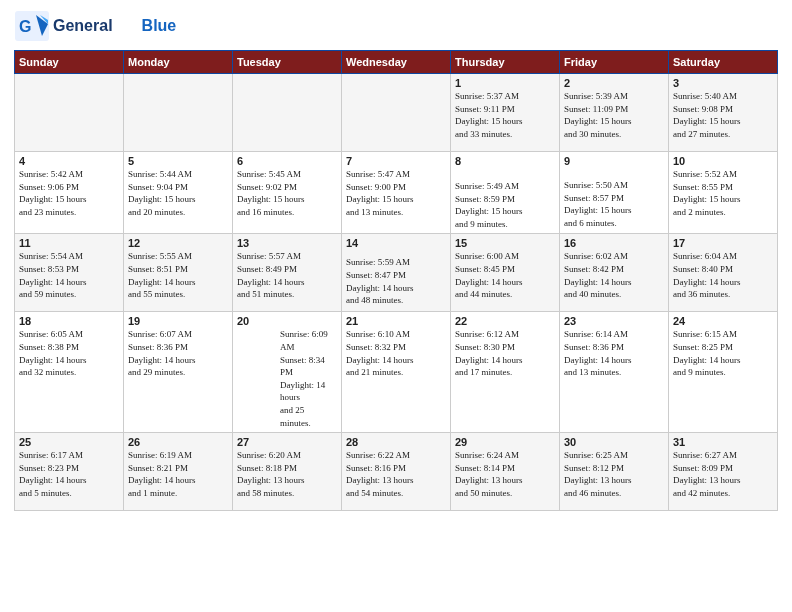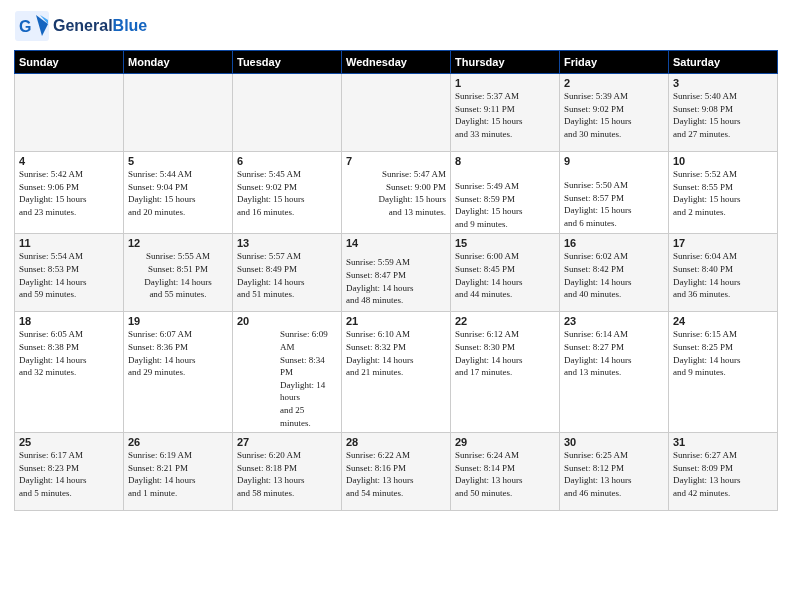--- a/index.html
+++ b/index.html
@@ -35,21 +35,21 @@
     .title-block .location {
       font-size: 13px;
       color: #444;
     }
     table {
       width: 100%;
       border-collapse: collapse;
       table-layout: fixed;
     }
     thead tr th {
-      background-color: #000000;
+      background-color: #7f1d1d;
       color: #fff;
       font-size: 11px;
       font-weight: bold;
       padding: 5px 4px;
       text-align: left;
       border: 1px solid #0d47a1;
     }
     tbody tr td {
       border: 1px solid #ccc;
       vertical-align: top;
@@ -83,21 +83,21 @@
 <div class="container">
   <div class="header">
     <div class="logo">
     <svg width="36" height="32" viewBox="0 0 36 32">
       <rect x="1" y="1" width="34" height="30" rx="3" fill="#e8f0fe"></rect>
       <text x="5" y="22" font-size="16" font-weight="bold" fill="#1565C0">G</text>
       <polygon points="22,5 34,14 28,26" fill="#1565C0"></polygon>
       <polygon points="26,5 34,10 34,14" fill="#42A5F5"></polygon>
     </svg>
     <div style="margin-left:3px;line-height:1.15">
-      <div style="color:#1a3a6c;font-size:16px;font-weight:bold;">General<span style="color:#1565C0;">Blue</span></div>
+      <div style="color:#1a3a6c;font-size:16px;font-weight:bold;">General<span style="color:#1565C0;padding-left:29px;">Blue</span></div>
     </div>
   </div>
     <div class="title-block">
       <div class="month-year"></div>
       <div class="location"></div>
     </div>
   </div>
 
   <table>
     <thead>
@@ -120,21 +120,21 @@
           <td>
             <span class="day-num">1</span>
             <div class="day-info" style="white-space: pre-line;">Sunrise: 5:37 AM
 Sunset: 9:11 PM
 Daylight: 15 hours
 and 33 minutes.</div>
           </td>
           <td>
             <span class="day-num">2</span>
             <div class="day-info" style="white-space: pre-line;">Sunrise: 5:39 AM
-Sunset: 9:02 PM
+Sunset: 11:09 PM
 Daylight: 15 hours
 and 30 minutes.</div>
           </td>
           <td>
             <span class="day-num">3</span>
             <div class="day-info" style="white-space: pre-line;">Sunrise: 5:40 AM
 Sunset: 9:08 PM
 Daylight: 15 hours
 and 27 minutes.</div>
           </td>
@@ -156,21 +156,21 @@
           </td>
           <td>
             <span class="day-num">6</span>
             <div class="day-info" style="white-space: pre-line;">Sunrise: 5:45 AM
 Sunset: 9:02 PM
 Daylight: 15 hours
 and 16 minutes.</div>
           </td>
           <td>
             <span class="day-num">7</span>
-            <div class="day-info" style="white-space: pre-line; text-align: right;">Sunrise: 5:47 AM
+            <div class="day-info" style="white-space: pre-line;">Sunrise: 5:47 AM
 Sunset: 9:00 PM
 Daylight: 15 hours
 and 13 minutes.</div>
           </td>
           <td>
             <span class="day-num">8</span>
             <div class="day-info" style="white-space: pre-line; margin-top: 13px;">Sunrise: 5:49 AM
 Sunset: 8:59 PM
 Daylight: 15 hours
 and 9 minutes.</div>
@@ -193,21 +193,21 @@
         <tr>
           <td>
             <span class="day-num">11</span>
             <div class="day-info" style="white-space: pre-line;">Sunrise: 5:54 AM
 Sunset: 8:53 PM
 Daylight: 14 hours
 and 59 minutes.</div>
           </td>
           <td>
             <span class="day-num">12</span>
-            <div class="day-info" style="white-space: pre-line; text-align: center;">Sunrise: 5:55 AM
+            <div class="day-info" style="white-space: pre-line;">Sunrise: 5:55 AM
 Sunset: 8:51 PM
 Daylight: 14 hours
 and 55 minutes.</div>
           </td>
           <td>
             <span class="day-num">13</span>
             <div class="day-info" style="white-space: pre-line;">Sunrise: 5:57 AM
 Sunset: 8:49 PM
 Daylight: 14 hours
 and 51 minutes.</div>
@@ -273,21 +273,21 @@
           <td>
             <span class="day-num">22</span>
             <div class="day-info" style="white-space: pre-line;">Sunrise: 6:12 AM
 Sunset: 8:30 PM
 Daylight: 14 hours
 and 17 minutes.</div>
           </td>
           <td>
             <span class="day-num">23</span>
             <div class="day-info" style="white-space: pre-line;">Sunrise: 6:14 AM
-Sunset: 8:27 PM
+Sunset: 8:36 PM
 Daylight: 14 hours
 and 13 minutes.</div>
           </td>
           <td>
             <span class="day-num">24</span>
             <div class="day-info" style="white-space: pre-line;">Sunrise: 6:15 AM
 Sunset: 8:25 PM
 Daylight: 14 hours
 and 9 minutes.</div>
           </td>

